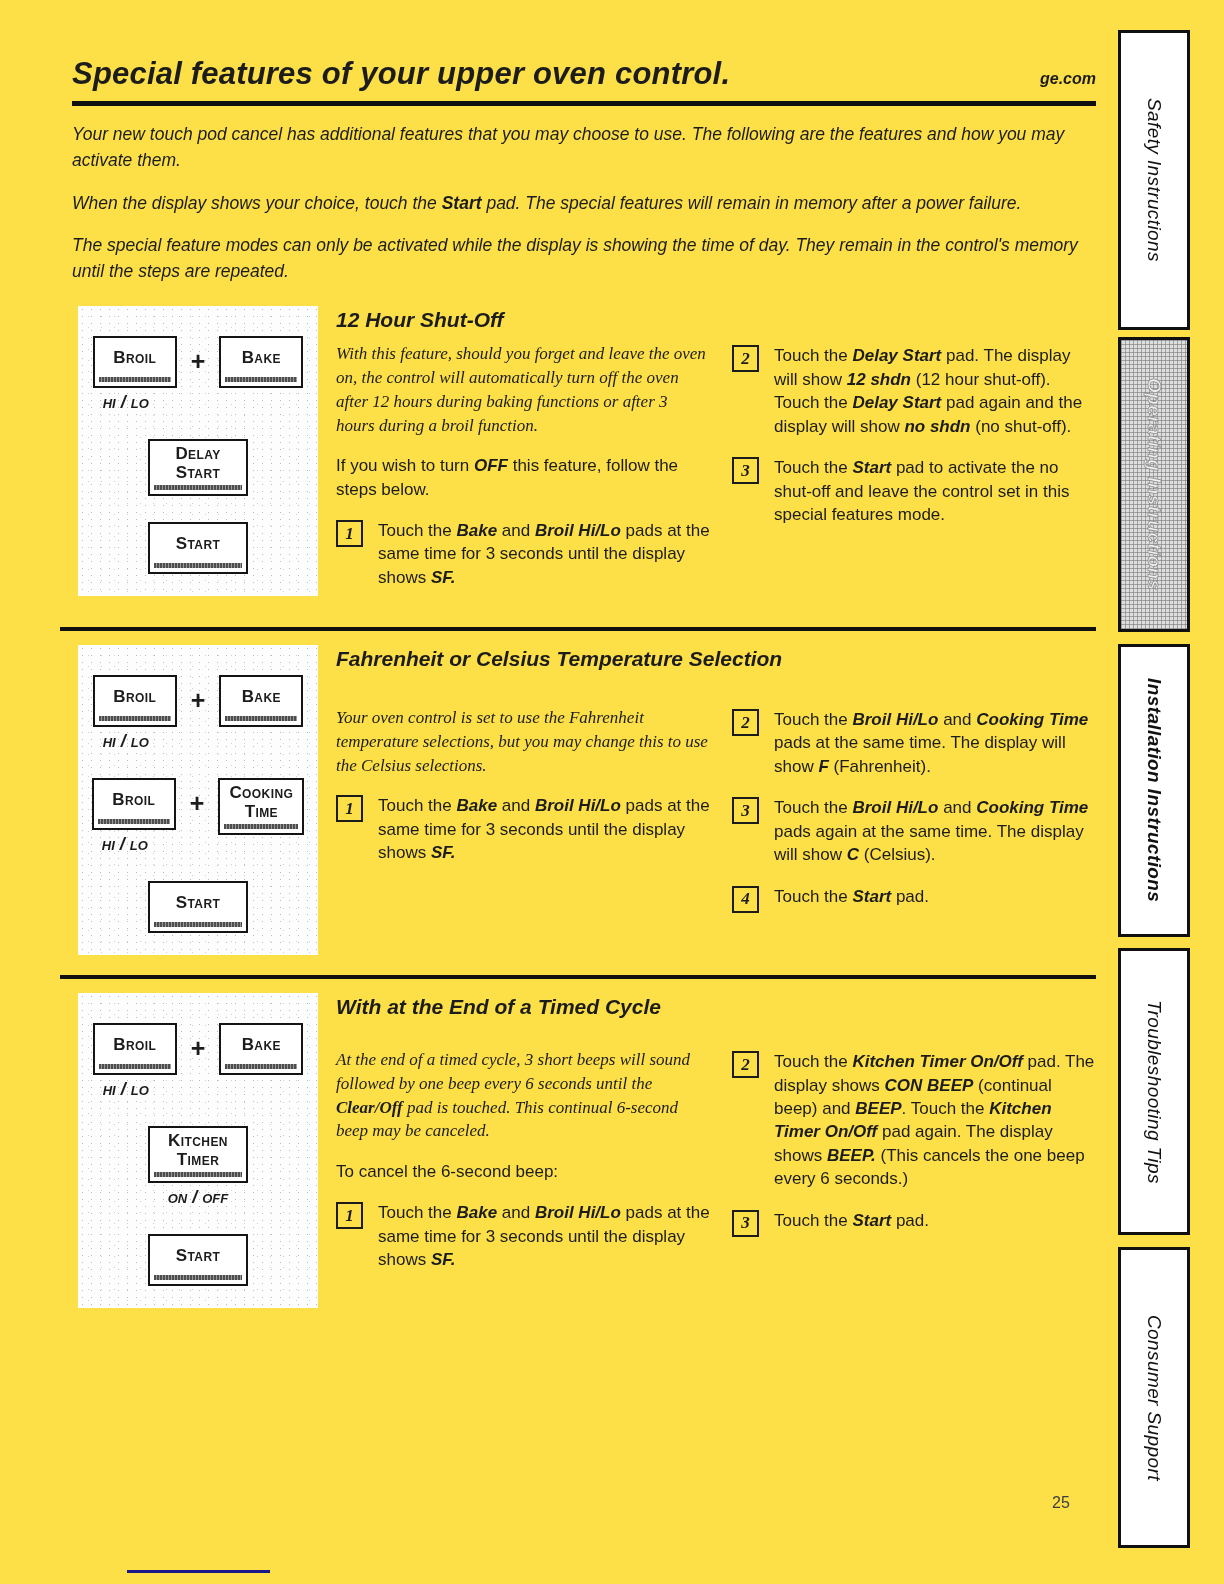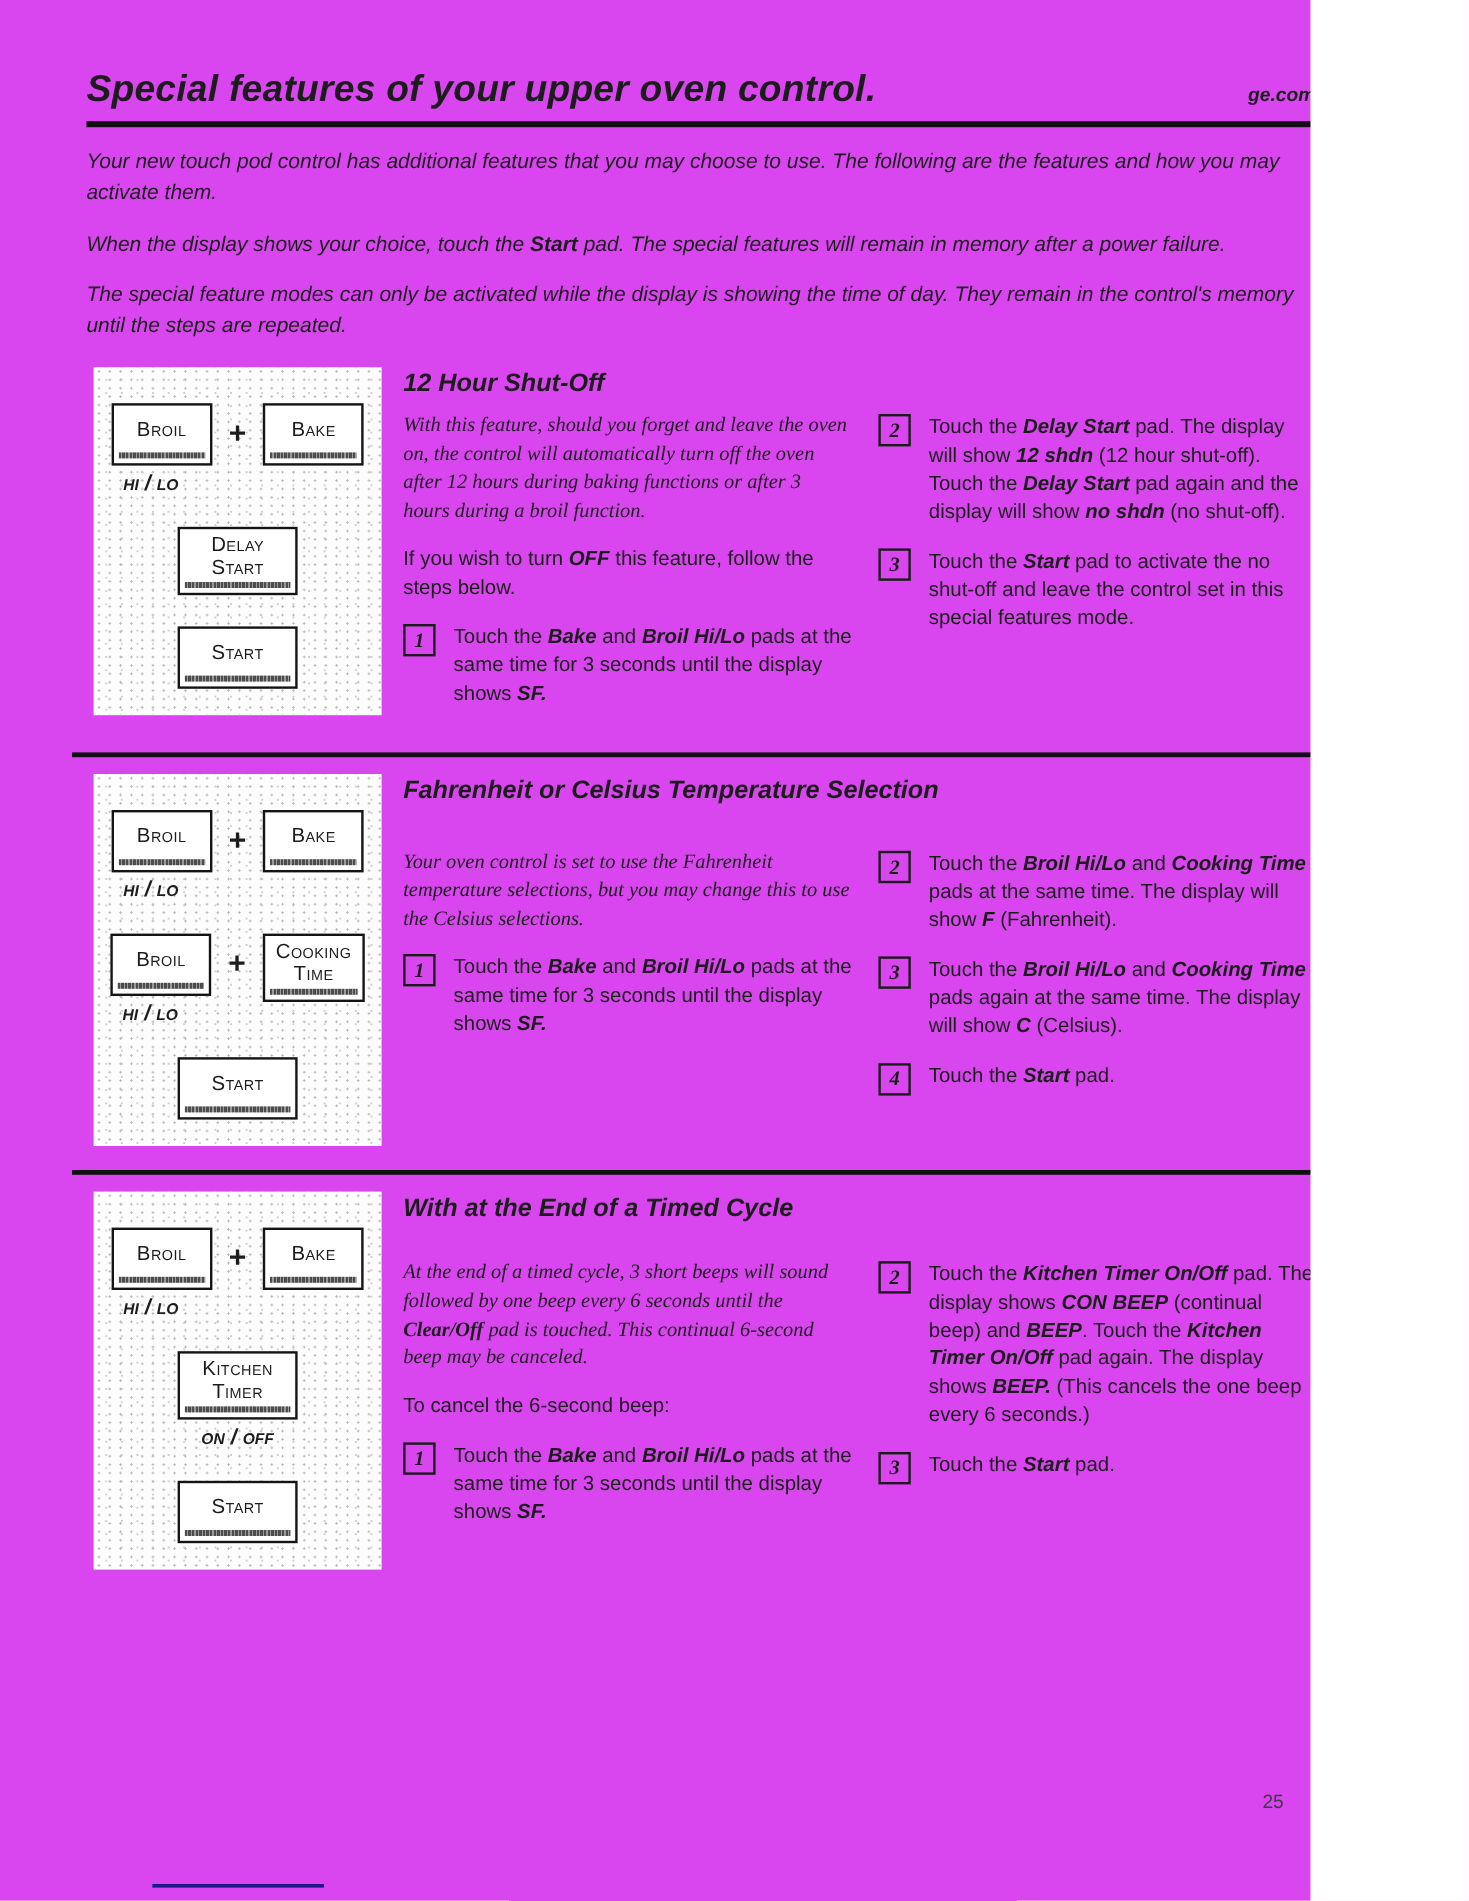--- a/index.html
+++ b/index.html
@@ -1,16 +1,16 @@
 <!DOCTYPE html>
 <html><head>
 <meta charset="utf-8">
 <style>
   html,body{margin:0;padding:0;background:#fff;}
-  .page{position:relative;width:1092px;height:1584px;background:#d946ef;overflow:hidden;
+  .page{position:relative;width:1224px;height:1584px;background:#fde047;overflow:hidden;
         font-family:"Liberation Sans",sans-serif;color:#1c1c1c;}
   .main{position:absolute;left:72px;top:56px;width:1024px;}
   .title-row{display:flex;align-items:baseline;justify-content:space-between;}
   h1{font-size:31px;font-style:italic;font-weight:bold;margin:0;letter-spacing:.2px;}
   .gecom{font-style:italic;font-weight:600;font-size:16px;}
   .title-rule{height:5px;background:#101010;margin-top:9px;}
   .intro p{font-style:italic;font-size:17.5px;line-height:1.5;margin:15px 0 16px;}
   .intro p b{font-style:italic;}
   #sections{margin-top:22px;}
   .divider{height:4px;background:#101010;margin:20px 0 12px -12px;}
@@ -20,21 +20,21 @@
   .panel{grid-column:1;grid-row:1/3;box-sizing:border-box;width:240px;margin-left:6px;
          padding:30px 0 22px;display:flex;flex-direction:column;align-items:center;gap:26px;
          background-color:#fdfdfd;
          background-image:radial-gradient(circle,#b9b9b9 .8px,transparent 1px),
                           radial-gradient(circle,#cfcfcf .7px,transparent .9px);
          background-size:9px 7px,13px 11px;background-position:0 0,4px 5px;}
   .pair{display:flex;align-items:flex-start;gap:14px;}
   .btn-col{display:flex;flex-direction:column;}
   .btn{box-sizing:border-box;min-width:84px;min-height:52px;background:#fff;border:2.5px solid #141414;
        position:relative;display:flex;flex-direction:column;align-items:center;justify-content:center;
-       font-variant:small-caps;font-weight:normal;font-size:17px;line-height:1.08;
+       font-variant:small-caps;font-weight:bold;font-size:17px;line-height:1.08;
        padding:4px 9px 12px;letter-spacing:.4px;text-transform:lowercase;}
   .btn .line::first-letter{text-transform:uppercase;}
   .btn::after{content:"";position:absolute;left:4px;right:4px;bottom:4px;height:5px;
        background:repeating-linear-gradient(90deg,#4d4d4d 0 2px,#9a9a9a 2px 3px);}
   .plus{font-size:25px;font-weight:bold;margin-top:11px;}
   .sub{font-variant:small-caps;text-transform:lowercase;font-weight:bold;font-style:italic;
        font-size:18px;margin-top:4px;}
   .pair .sub{align-self:flex-start;margin-left:10px;}
   .single .sub{align-self:center;text-align:center;}
   .single{display:flex;flex-direction:column;align-items:center;}
@@ -72,21 +72,21 @@
 <body>
 
 <div class="page">
   <div class="main">
     <div class="title-row">
       <h1>Special features of your upper oven control.</h1>
       <span class="gecom">ge.com</span>
     </div>
     <div class="title-rule"></div>
     <div class="intro" id="intro">
-        <p>Your new touch pod control has additional features that you may choose to use. The following are the features and how you may activate them.</p>
+        <p>Your new touch pod cancel has additional features that you may choose to use. The following are the features and how you may activate them.</p>
         <p>When the display shows your choice, touch the <b>Start</b> pad. The special features will remain in memory after a power failure.</p>
         <p>The special feature modes can only be activated while the display is showing the time of day. They remain in the control's memory until the steps are repeated.</p>
       </div>
     <div id="sections">
         <div class="section">
           <h2 class="section-heading">12 Hour Shut-Off</h2>
           <div class="panel">
             <div class="pair">
               <div class="btn-col">
                 <div class="btn">

